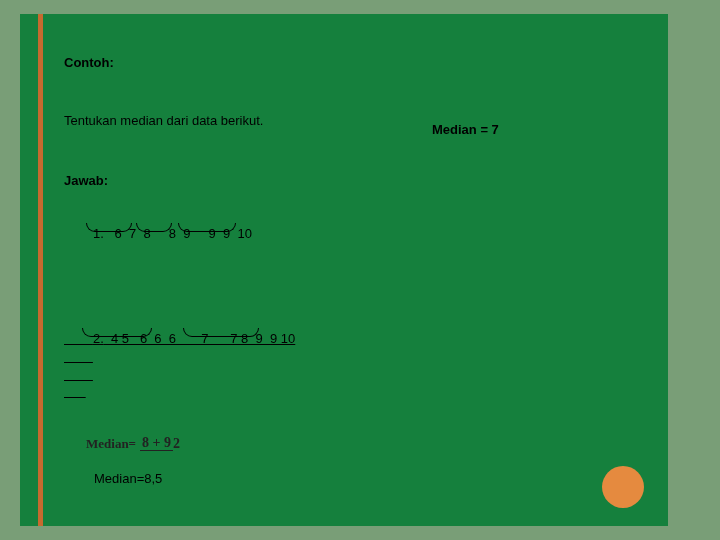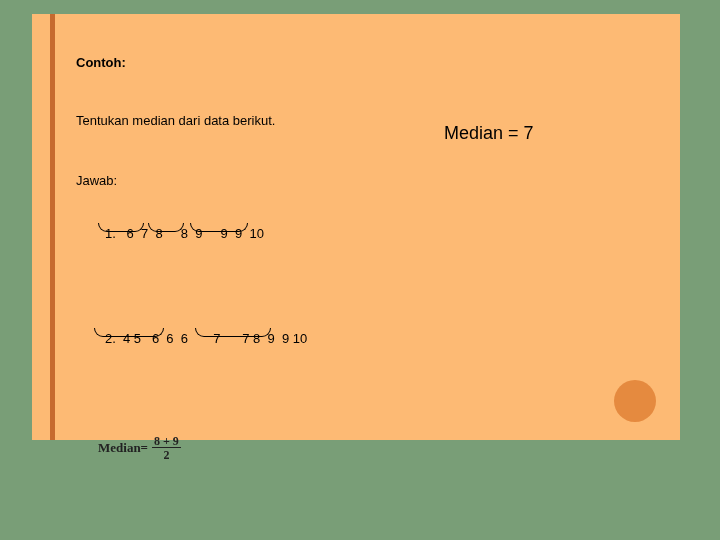--- a/index.html
+++ b/index.html
@@ -6,49 +6,49 @@
   body {
     width: 720px;
     height: 540px;
     background: #799e77;
     font-family: Arial, Helvetica, sans-serif;
     position: relative;
     overflow: hidden;
   }
   .slide {
     position: absolute;
-    left: 32px;
+    left: 20px;
     top: 14px;
     width: 648px;
-    height: 426px;
-    background: #fdba74;
+    height: 512px;
+    background: #15803d;
   }
   .accent-left {
     position: absolute;
     left: 18px;
     top: 0;
     width: 5px;
     height: 100%;
     background: #c66a2f;
   }
   .content {
     position: absolute;
     left: 44px;
     top: 40px;
     width: 590px;
     color: #000;
     font-size: 13px;
     line-height: 1.35;
   }
   .heading { font-weight: bold; margin-bottom: 40px; }
   .problem { margin-bottom: 43px; }
-  .jawab { font-weight: normal; margin-bottom: 18px; }
+  .jawab { font-weight: bold; margin-bottom: 18px; }
   .row1 { display: flex; align-items: flex-start; flex-direction: column; }
   .seq1 { position: relative; width: 210px; white-space: pre; }
-  .seq2 { position: relative; white-space: pre; }
+  .seq2 { position: relative; white-space: pre; text-decoration: underline; }
   .arc {
     position: absolute;
     border: 1.3px solid #000;
     border-top: none;
     border-radius: 0 0 10px 10px;
     height: 9px;
   }
   .arc.a1 { left: 22px; top: 15px; width: 46px; }
   .arc.a2 { left: 72px; top: 15px; width: 36px; }
   .arc.a3 { left: 114px; top: 15px; width: 58px; }
@@ -61,39 +61,39 @@
     display: flex;
     align-items: center;
     font-family: Georgia, 'Times New Roman', serif;
     font-weight: bold;
     color: #222;
     font-size: 13px;
     text-align: center;
   }
   .frac {
     display: inline-flex;
-    flex-direction: column;
+    flex-direction: row;
     align-items: center;
     margin-left: 4px;
-    font-size: 12px;
+    font-size: 14px;
     line-height: 1.05;
   }
   .frac .num { border-bottom: 1px solid #222; padding: 0 2px; }
   .frac .den { padding-top: 1px; }
   .median-result {
     margin-top: 18px;
     margin-left: 30px;
     font-size: 13px;
   }
   .median2 {
     position: absolute;
     left: 368px;
     top: 67px;
-    font-weight: normal;
-    font-size: 18px;
+    font-weight: bold;
+    font-size: 13px;
   }
   .circle {
     position: absolute;
     right: 24px;
     bottom: 18px;
     width: 42px;
     height: 42px;
     border-radius: 50%;
     background: #e58a3f;
   }
@@ -130,18 +130,19 @@
     </div>
 
     <div class="median-formula">
       <span>Median=</span>
       <span class="frac">
         <span class="num">8 + 9</span>
         <span class="den">2</span>
       </span>
     </div>
 
+    <div class="median-result">Median=8,5</div>
 
     <div class="median2">Median = 7</div>
   </div>
 
   <div class="circle"></div>
 </div>
 
 </body></html>

